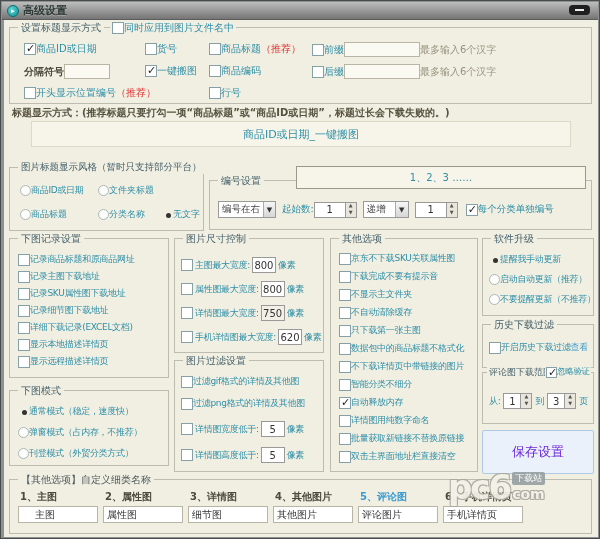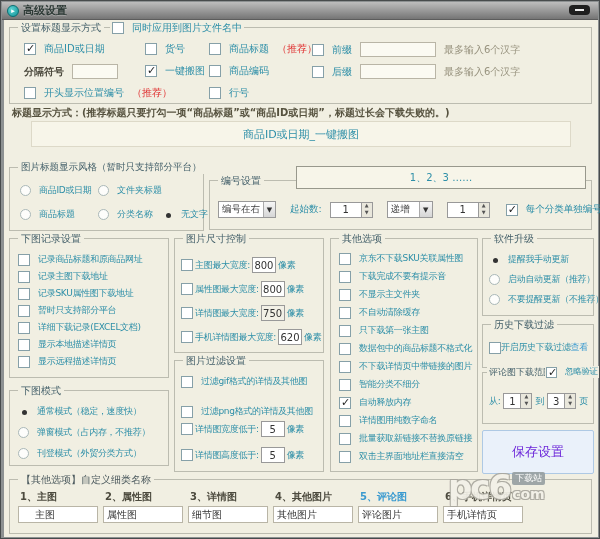--- a/index.html
+++ b/index.html
@@ -7,21 +7,21 @@
 body{font-family:"DejaVu Sans","Liberation Sans",sans-serif;font-size:10px;color:#2e8fa8;overflow:hidden}
 .window{position:relative;width:600px;height:539px;background:#8d9192;border:1px solid #474b4c}
 .titlebar{position:absolute;left:1px;top:1px;right:1px;height:18px;background:linear-gradient(#bdbdbd,#757575);display:flex;align-items:center;padding:0 5px;gap:4px;border-bottom:1px solid #5c5c5c}
 .app-icon{flex:none;width:12px;height:12px;border-radius:50%;background:radial-gradient(circle at 35% 35%,#5fd4d4,#0f9296);border:1px solid #0a6e72;color:#fff;font-size:7px;line-height:10px;text-align:center}
 .title{font-weight:bold;color:#2d3a36;font-size:11px;text-shadow:0 1px 0 rgba(255,255,255,.25)}
 .minbtn{position:absolute;right:8px;top:3px;width:21px;height:10px;background:#1f1f1f;border-radius:4px;display:flex;align-items:center;justify-content:center;cursor:pointer}
 .minbtn i{display:block;width:9px;height:2px;background:#ececec}
 .client{position:absolute;left:3px;top:19px;width:594px;height:517px;background:#f1efe2}
 .grp{position:absolute;border:1px solid #bcbcb0}
 .cap{position:absolute;top:-7px;left:8px;background:#f1efe2;padding:0 3px;color:#44606a;font-size:10px;white-space:nowrap}
-.cb,.row{position:absolute;display:flex;align-items:center;gap:8px;white-space:nowrap;cursor:default}
+.cb,.row{position:absolute;display:flex;align-items:center;gap:0;white-space:nowrap;cursor:default}
 .bx{flex:none;width:12px;height:12px;background:#fff;border:1px solid #86a0a8;position:relative}
 .bx.on::after{content:"✓";position:absolute;left:1px;top:-2px;font-size:11px;font-weight:bold;color:#222}
 .rdot{flex:none;width:11px;height:11px;border-radius:50%;background:#fdfdfb;border:1px solid #aab8b8;position:relative}
 .rdot.on{border-color:transparent;background:transparent}
 .rdot.on::after{content:"";position:absolute;left:3px;top:3px;width:5px;height:5px;border-radius:50%;background:#333}
 .lb{color:#2e8fa8}
 .dark{color:#4c4a3e;font-weight:bold}
 .red{color:#e03232}
 .hint{color:#98937f}
 .in{height:15px;border:1px solid #b9b5a6;background:#fbfaf2;font-size:10px;padding:0 3px;color:#333;font-family:inherit}
@@ -186,21 +186,21 @@
       <label class="cb" style="left:8px;top:31px">
           <span class="bx"></span>
           <span class="lb">记录主图下载地址</span>
         </label>
       <label class="cb" style="left:8px;top:48px">
           <span class="bx"></span>
           <span class="lb">记录SKU属性图下载地址</span>
         </label>
       <label class="cb" style="left:8px;top:65px">
           <span class="bx"></span>
-          <span class="lb">暂时只支持部分平台</span>
+          <span class="lb">记录细节图下载地址</span>
         </label>
       <label class="cb" style="left:8px;top:82px">
           <span class="bx"></span>
           <span class="lb">详细下载记录(EXCEL文档)</span>
         </label>
       <label class="cb" style="left:8px;top:99px">
           <span class="bx"></span>
           <span class="lb">显示本地描述详情页</span>
         </label>
       <label class="cb" style="left:8px;top:116px">
@@ -252,21 +252,21 @@
           <span class="lb">像素</span>
         </div>
     </div>
 
     <div class="grp f9" style="left:170px;top:340px;width:150px;height:112px">
       <span class="cap">图片过滤设置</span>
       <label class="cb" style="left:6px;top:14px">
           <span class="bx"></span>
           <span class="lb">过滤gif格式的详情及其他图</span>
         </label>
-      <label class="cb" style="left:6px;top:44px">
+      <label class="cb" style="left:6px;top:36px">
           <span class="bx"></span>
           <span class="lb">过滤png格式的详情及其他图</span>
         </label>
       <div class="row" style="left:6px;top:60px;gap:2px">
           <span class="bx"></span>
           <span class="lb">详情图宽度低于:</span>
           <input class="ni" style="width: 24px;" value="5">
           <span class="lb">像素</span>
         </div>
       <div class="row" style="left:6px;top:86px;gap:2px">

